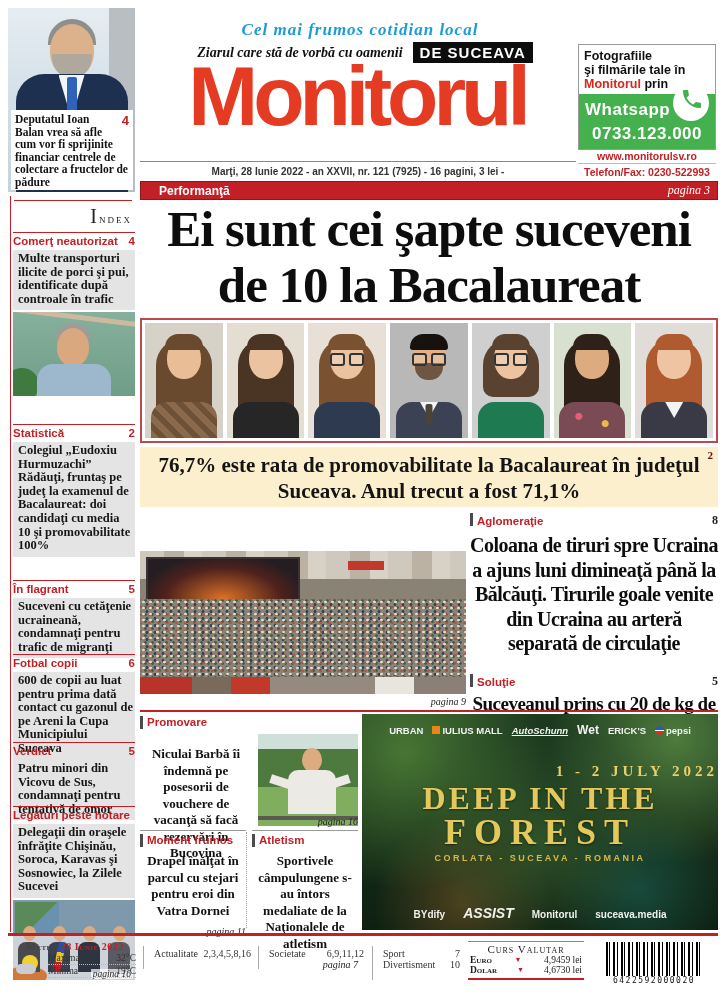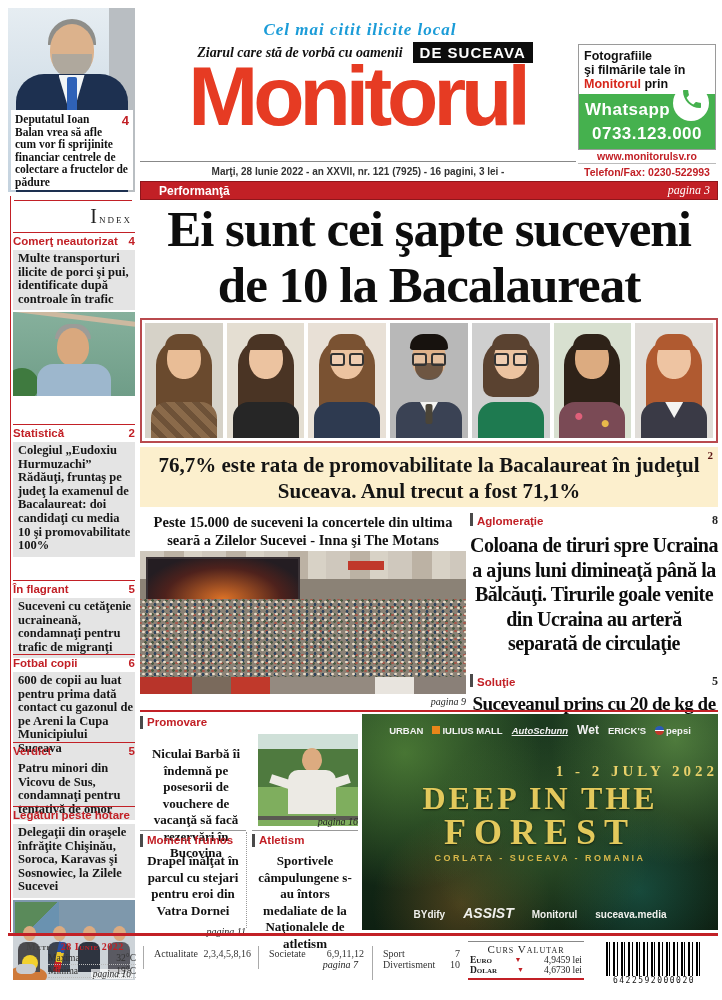--- a/index.html
+++ b/index.html
@@ -187,21 +187,21 @@
   .curs .dn{color:#c22026;font-size:7px;}
   .barcode{position:absolute;left:600px;top:942px;width:108px;}
   .bars{height:34px;margin:0 6px;background:repeating-linear-gradient(90deg,#000 0 2px,#fff 2px 3px,#000 3px 4px,#fff 4px 7px,#000 7px 9px,#fff 9px 11px,#000 11px 12px,#fff 12px 15px);}
   .bnum{text-align:center;font:8px "DejaVu Sans Mono",monospace;letter-spacing:1.5px;color:#111;}
 </style>
 </head>
 <body>
 
 <div class="page">
 
-  <div class="tag-script">Cel mai citit ilicite local</div>
+  <div class="tag-script">Cel mai frumos cotidian local</div>
   <div class="mast-sub">
     <span class="zi">Ziarul care stă de vorbă cu oamenii</span>
     <span class="badge">DE SUCEAVA</span>
   </div>
   <div class="logo">Monitorul</div>
 
   <div class="wabox">
     <div class="wa-top">
       <span>Fotografiile</span><br>
       <span>şi filmările tale în</span><br>
@@ -288,21 +288,20 @@
         <div class="torso"></div>
         <div class="vneck"></div>
       </div>
   </div>
 
   <div class="banner">
     <span>76,7% este rata de promovabilitate la Bacalaureat în judeţul Suceava. Anul trecut a fost 71,1%</span>
     <span class="pg2">2</span>
   </div>
 
-  <div class="concert-h">Peste 15.000 de suceveni la concertele din ultima seară a Zilelor Sucevei - Inna şi The Motans</div>
   <div class="concert">
     <div class="bldg"></div>
     <div class="sign"></div>
     <div class="stage"></div>
     <div class="crowd"></div>
     <div class="tents"></div>
   </div>
   <div class="concert-pg">pagina 9</div>
 
   <div class="aglo">

